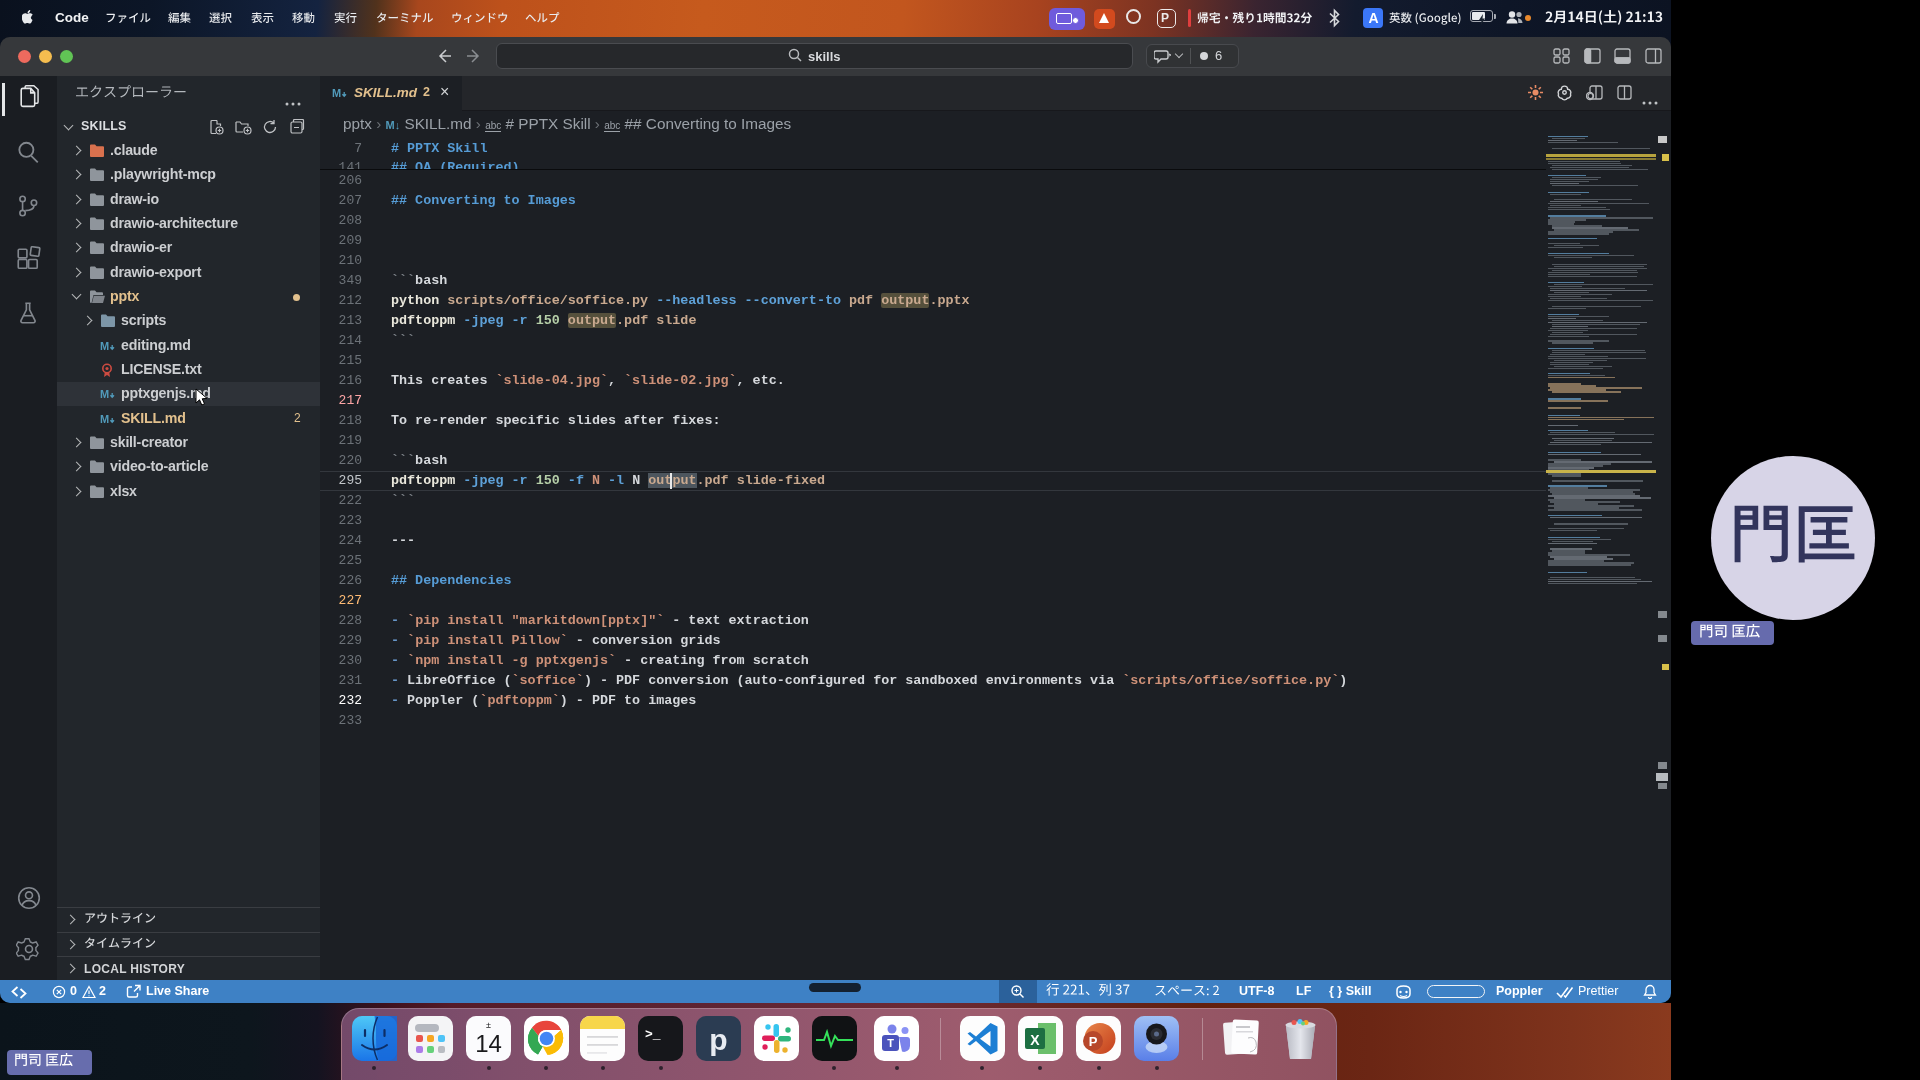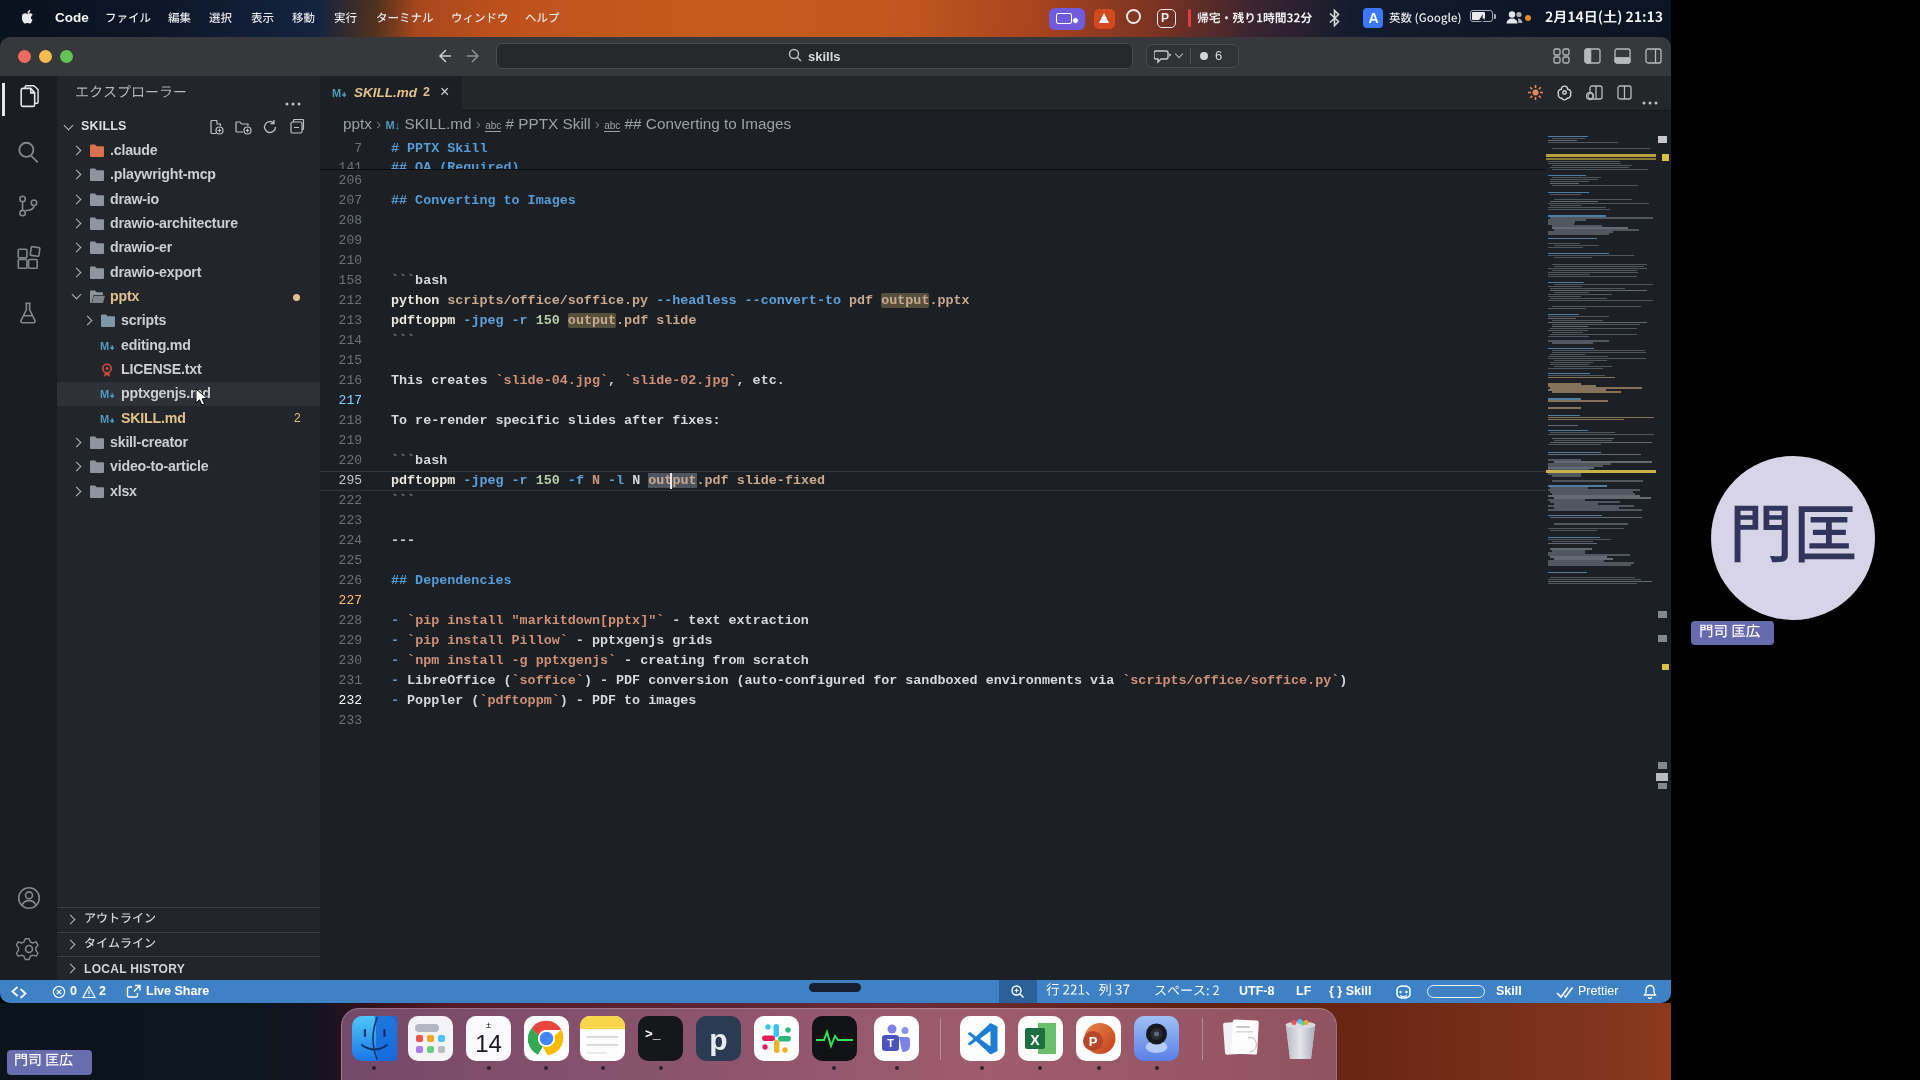--- a/index.html
+++ b/index.html
@@ -469,52 +469,52 @@
 <div class="codeline" style="left:71px;top:21px"><span class="h">## QA (Required)</span></div>
 </div>
 <div class="abs" style="left:0;top:93px;width:1226px;height:1px;background:#0a0b0d"></div>
       <div class="abs" style="left:0;top:395px;width:1226px;height:20px;border-top:1px solid #33373d;border-bottom:1px solid #33373d"></div>
       <div class="gut" style="left:0;top:95px;color:#6c7278">206</div>
       <div class="gut" style="left:0;top:115px;color:#6c7278">207</div>
       <div class="codeline" style="left:71px;top:115px"><span class="h">## Converting to Images</span></div>
       <div class="gut" style="left:0;top:135px;color:#6c7278">208</div>
       <div class="gut" style="left:0;top:155px;color:#6c7278">209</div>
       <div class="gut" style="left:0;top:175px;color:#6c7278">210</div>
-      <div class="gut" style="left:0;top:195px;color:#6c7278">158</div>
+      <div class="gut" style="left:0;top:195px;color:#6c7278">349</div>
       <div class="codeline" style="left:71px;top:195px"><span class="dim">```</span><span class="t">bash</span></div>
       <div class="gut" style="left:0;top:215px;color:#6c7278">212</div>
       <div class="codeline" style="left:71px;top:215px"><span class="cmd">python</span><span class="arg"> scripts/office/soffice.py </span><span class="flag">--headless --convert-to</span><span class="arg"> pdf </span><span class="hl arg">output</span><span class="arg">.pptx</span></div>
       <div class="gut" style="left:0;top:235px;color:#6c7278">213</div>
       <div class="codeline" style="left:71px;top:235px"><span class="cmd">pdftoppm</span><span class="arg"> </span><span class="flag">-jpeg -r</span><span class="arg"> </span><span class="num">150</span><span class="arg"> </span><span class="hl arg">output</span><span class="arg">.pdf slide</span></div>
       <div class="gut" style="left:0;top:255px;color:#6c7278">214</div>
       <div class="codeline" style="left:71px;top:255px"><span class="dim">```</span></div>
       <div class="gut" style="left:0;top:275px;color:#6c7278">215</div>
       <div class="gut" style="left:0;top:295px;color:#6c7278">216</div>
       <div class="codeline" style="left:71px;top:295px"><span class="t">This creates </span><span class="code">`slide-04.jpg`</span><span class="t">, </span><span class="code">`slide-02.jpg`</span><span class="t">, etc.</span></div>
-      <div class="gut" style="left:0;top:315px;color:#7dd3fc">217</div>
+      <div class="gut" style="left:0;top:315px;color:#fca5a5">217</div>
       <div class="gut" style="left:0;top:335px;color:#6c7278">218</div>
       <div class="codeline" style="left:71px;top:335px"><span class="t">To re-render specific slides after fixes:</span></div>
       <div class="gut" style="left:0;top:355px;color:#6c7278">219</div>
       <div class="gut" style="left:0;top:375px;color:#6c7278">220</div>
       <div class="codeline" style="left:71px;top:375px"><span class="dim">```</span><span class="t">bash</span></div>
       <div class="gut" style="left:0;top:395px;color:#c2c6ca">295</div>
       <div class="codeline" style="left:71px;top:395px"><span class="cmd">pdftoppm</span><span class="arg"> </span><span class="flag">-jpeg -r</span><span class="arg"> </span><span class="num">150</span><span class="arg"> </span><span class="flag">-f</span><span class="arg"> </span><span class="code">N</span><span class="arg"> </span><span class="flag">-l</span><span class="arg"> </span><span class="t">N</span><span class="arg"> </span><span class="hl2 arg">output</span><span class="arg">.pdf slide-fixed</span></div>
       <div class="gut" style="left:0;top:415px;color:#6c7278">222</div>
       <div class="codeline" style="left:71px;top:415px"><span class="dim">```</span></div>
       <div class="gut" style="left:0;top:435px;color:#6c7278">223</div>
       <div class="gut" style="left:0;top:455px;color:#6c7278">224</div>
       <div class="codeline" style="left:71px;top:455px"><span class="t">---</span></div>
       <div class="gut" style="left:0;top:475px;color:#6c7278">225</div>
       <div class="gut" style="left:0;top:495px;color:#6c7278">226</div>
       <div class="codeline" style="left:71px;top:495px"><span class="h">## Dependencies</span></div>
       <div class="gut" style="left:0;top:515px;color:#fdba74">227</div>
       <div class="gut" style="left:0;top:535px;color:#6c7278">228</div>
       <div class="codeline" style="left:71px;top:535px"><span class="bull">-</span><span class="t"> </span><span class="code">`pip install "markitdown[pptx]"`</span><span class="t"> - text extraction</span></div>
       <div class="gut" style="left:0;top:555px;color:#6c7278">229</div>
-      <div class="codeline" style="left:71px;top:555px"><span class="bull">-</span><span class="t"> </span><span class="code">`pip install Pillow`</span><span class="t"> - pptxgenjs grids</span></div>
+      <div class="codeline" style="left:71px;top:555px"><span class="bull">-</span><span class="t"> </span><span class="code">`pip install Pillow`</span><span class="t"> - conversion grids</span></div>
       <div class="gut" style="left:0;top:575px;color:#6c7278">230</div>
       <div class="codeline" style="left:71px;top:575px"><span class="bull">-</span><span class="t"> </span><span class="code">`npm install -g pptxgenjs`</span><span class="t"> - creating from scratch</span></div>
       <div class="gut" style="left:0;top:595px;color:#6c7278">231</div>
       <div class="codeline" style="left:71px;top:595px"><span class="bull">-</span><span class="t"> LibreOffice (</span><span class="code">`soffice`</span><span class="t">) - PDF conversion (auto-configured for sandboxed environments via </span><span class="code">`scripts/office/soffice.py`</span><span class="t">)</span></div>
       <div class="gut" style="left:0;top:615px;color:#ffffff">232</div>
       <div class="codeline" style="left:71px;top:615px"><span class="bull">-</span><span class="t"> Poppler (</span><span class="code">`pdftoppm`</span><span class="t">) - PDF to images</span></div>
       <div class="gut" style="left:0;top:635px;color:#6c7278">233</div>
       <div class="abs" style="left:350px;top:397px;width:1.6px;height:16px;background:#e8e8e8"></div>
       <div class="abs" style="left:1226px;top:61px;width:112px;bottom:0;background:#1c1f24"></div>
       <div class="abs" style="left:1228px;top:60.0px;width:40px;height:1.4px;background:#537d9e"></div>
@@ -737,21 +737,21 @@
       <div class="sbitem abs" style="left:1239px;top:4px">UTF-8</div>
       <div class="sbitem abs" style="left:1296px;top:4px">LF</div>
       <div class="sbitem abs" style="left:1329px;top:4px">{ } Skill</div>
       <div class="abs" style="left:1395px;top:3.5px"><svg width="17" height="16" viewBox="0 0 17 16" fill="#fff">
           <path d="M2 6 q0 -4 6.5 -4 q6.5 0 6.5 4 v4 q0 4 -6.5 4 q-6.5 0 -6.5 -4z" fill="none" stroke="#fff" stroke-width="1.5"></path>
           <circle cx="5.5" cy="8" r="1.2"></circle>
           <circle cx="11.5" cy="8" r="1.2"></circle>
           <path d="M5 11.5 q3.5 2 7 0" stroke="#fff" stroke-width="1.2" fill="none"></path>
         </svg></div>
       <div class="abs" style="left:1427px;top:5px;width:58px;height:13px;border:1.4px solid #f2f4f6;border-radius:7px"></div>
-      <div class="sbitem abs" style="left:1496px;top:4px;font-weight:bold">Skill</div>
+      <div class="sbitem abs" style="left:1496px;top:4px;font-weight:bold">Poppler</div>
       <div class="abs" style="left:1556px;top:5px"><svg width="18" height="13" viewBox="0 0 18 13" fill="none" stroke="#fff" stroke-width="1.6">
           <path d="M1 7 L5 11 L12 1.5"></path>
           <path d="M8 9.5 L9.5 11 L16.5 1.5"></path>
         </svg></div>
 <div class="sbitem abs" style="left:1578px;top:4px;font-weight:normal">Prettier</div>
       <div class="abs" style="left:1643px;top:4px"><svg width="14" height="15" viewBox="0 0 14 15" fill="none" stroke="#fff" stroke-width="1.3">
           <path d="M7 1.5 a4 4 0 0 1 4 4 v3 l1.5 2.5 H1.5 L3 8.5 v-3 a4 4 0 0 1 4 -4z"></path>
           <path d="M5.5 13 a1.5 1.5 0 0 0 3 0"></path>
         </svg></div>
     </div>

